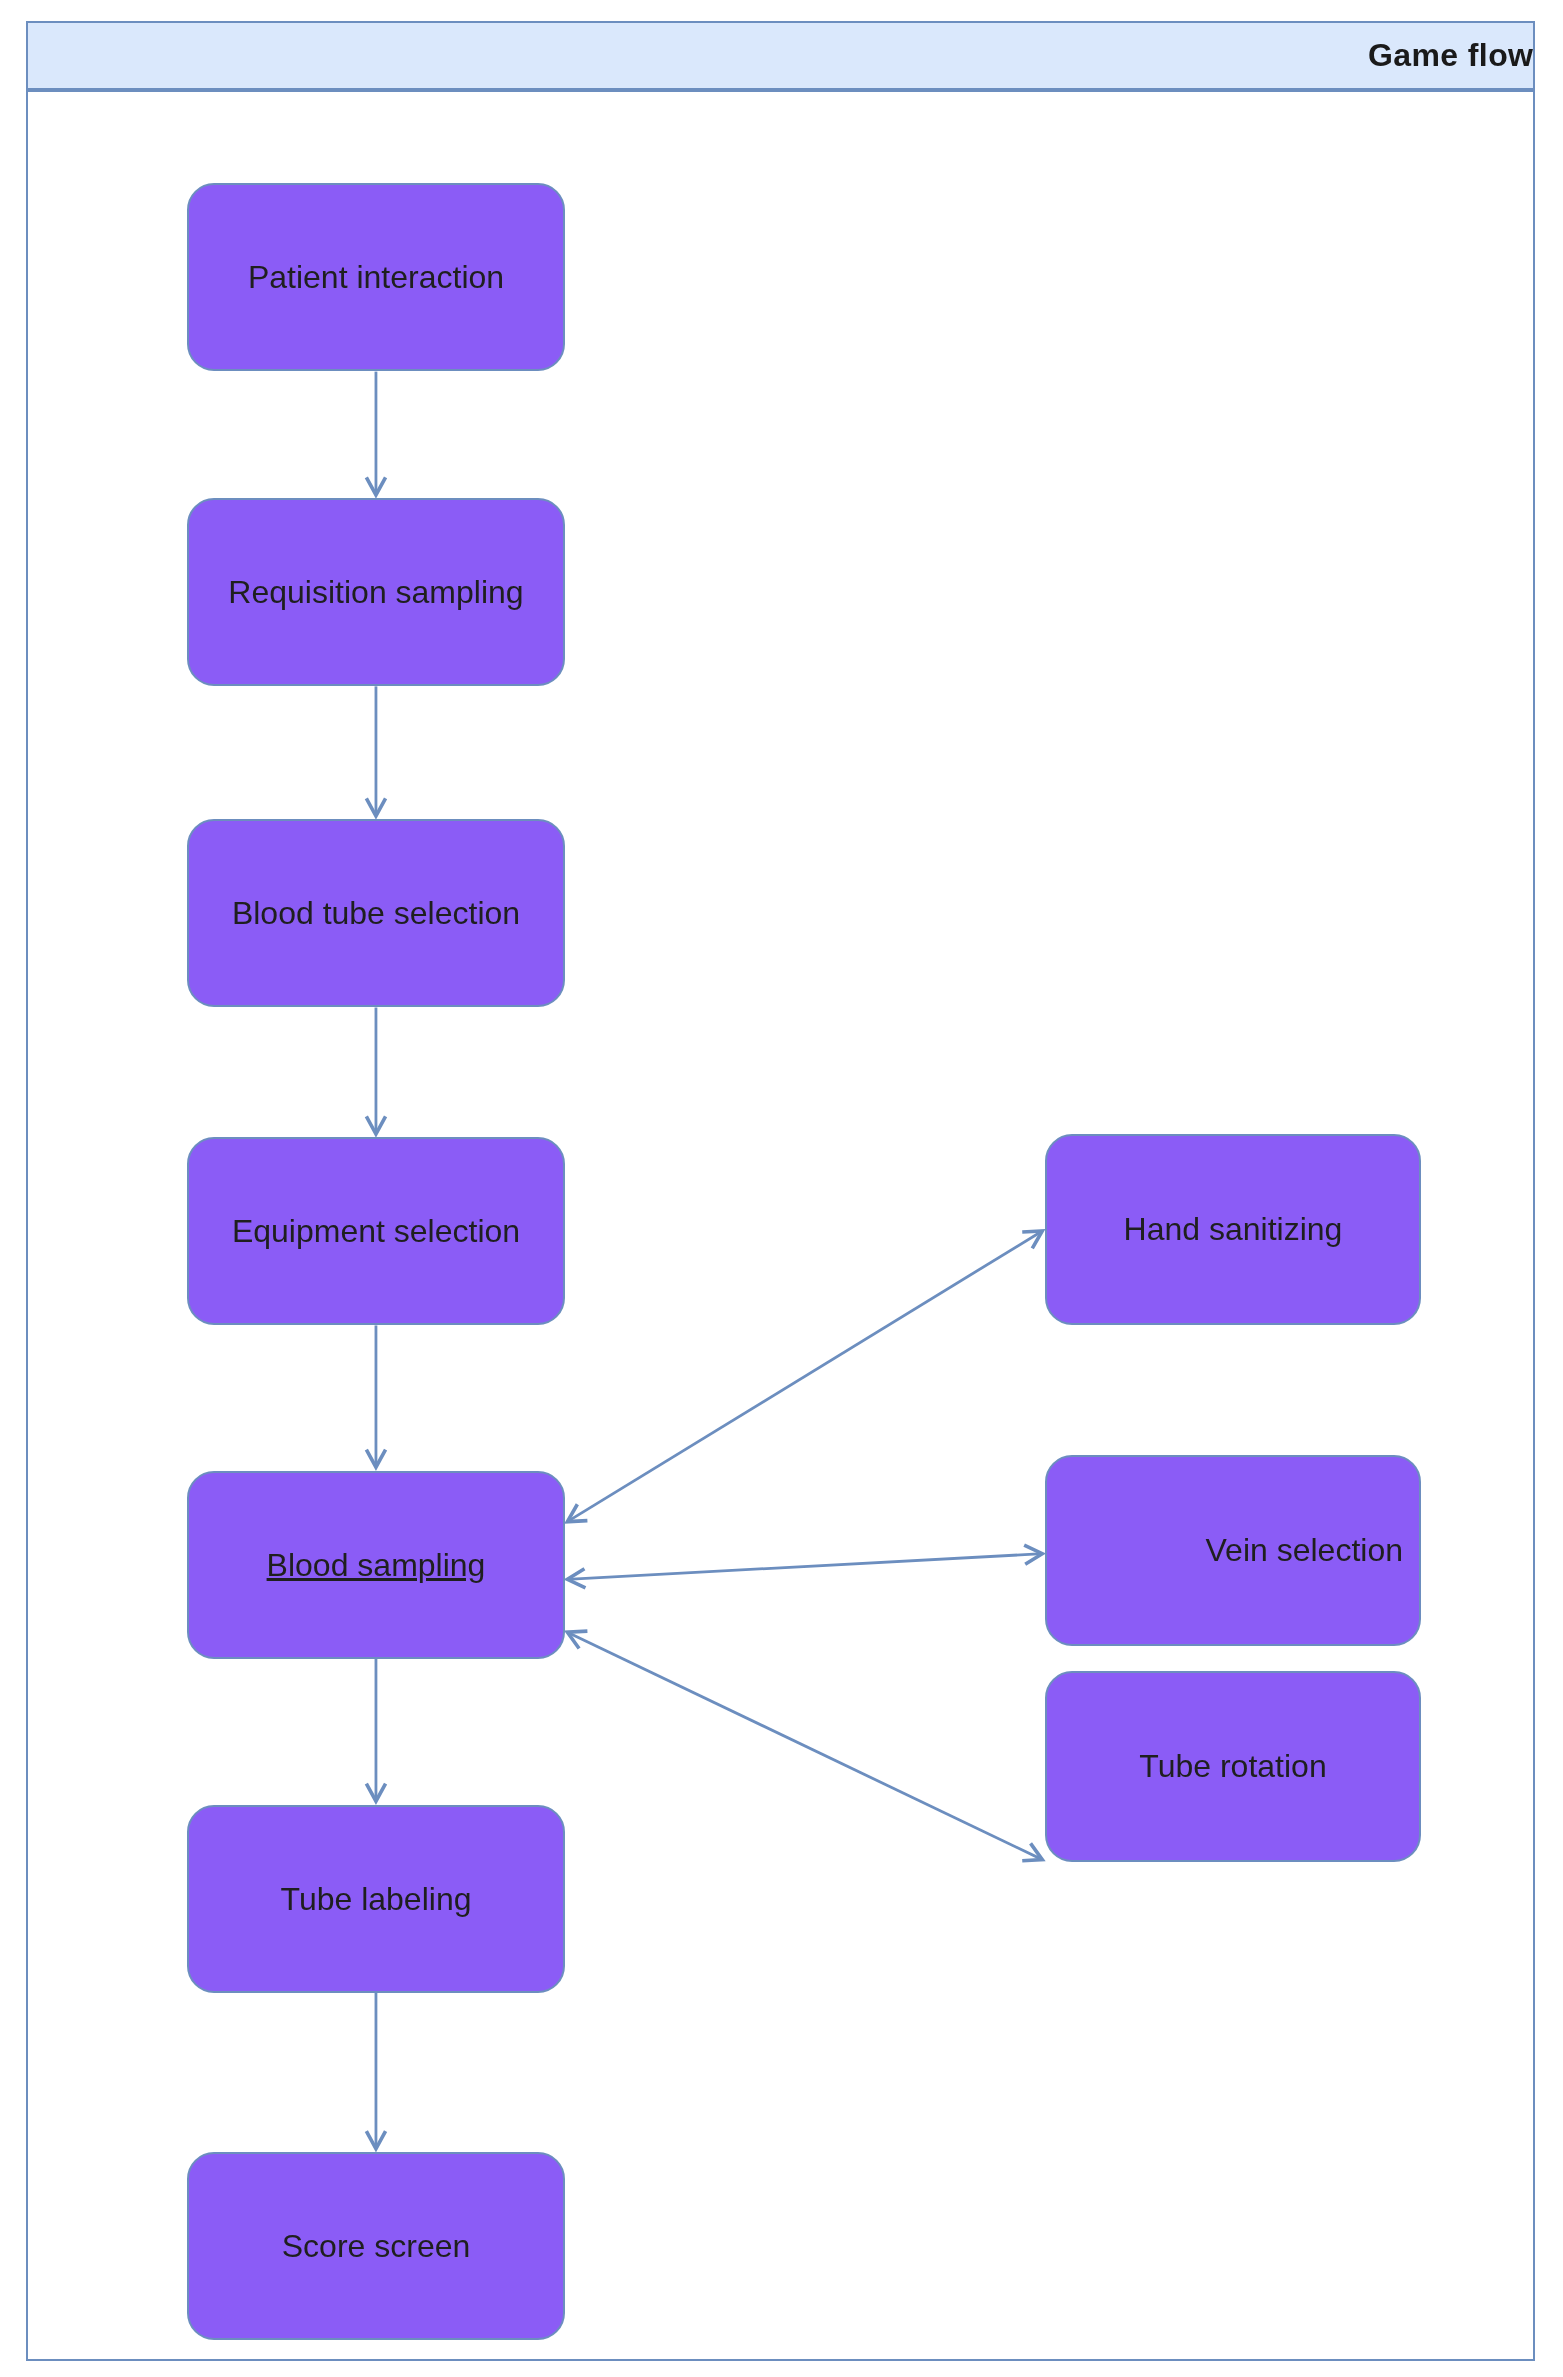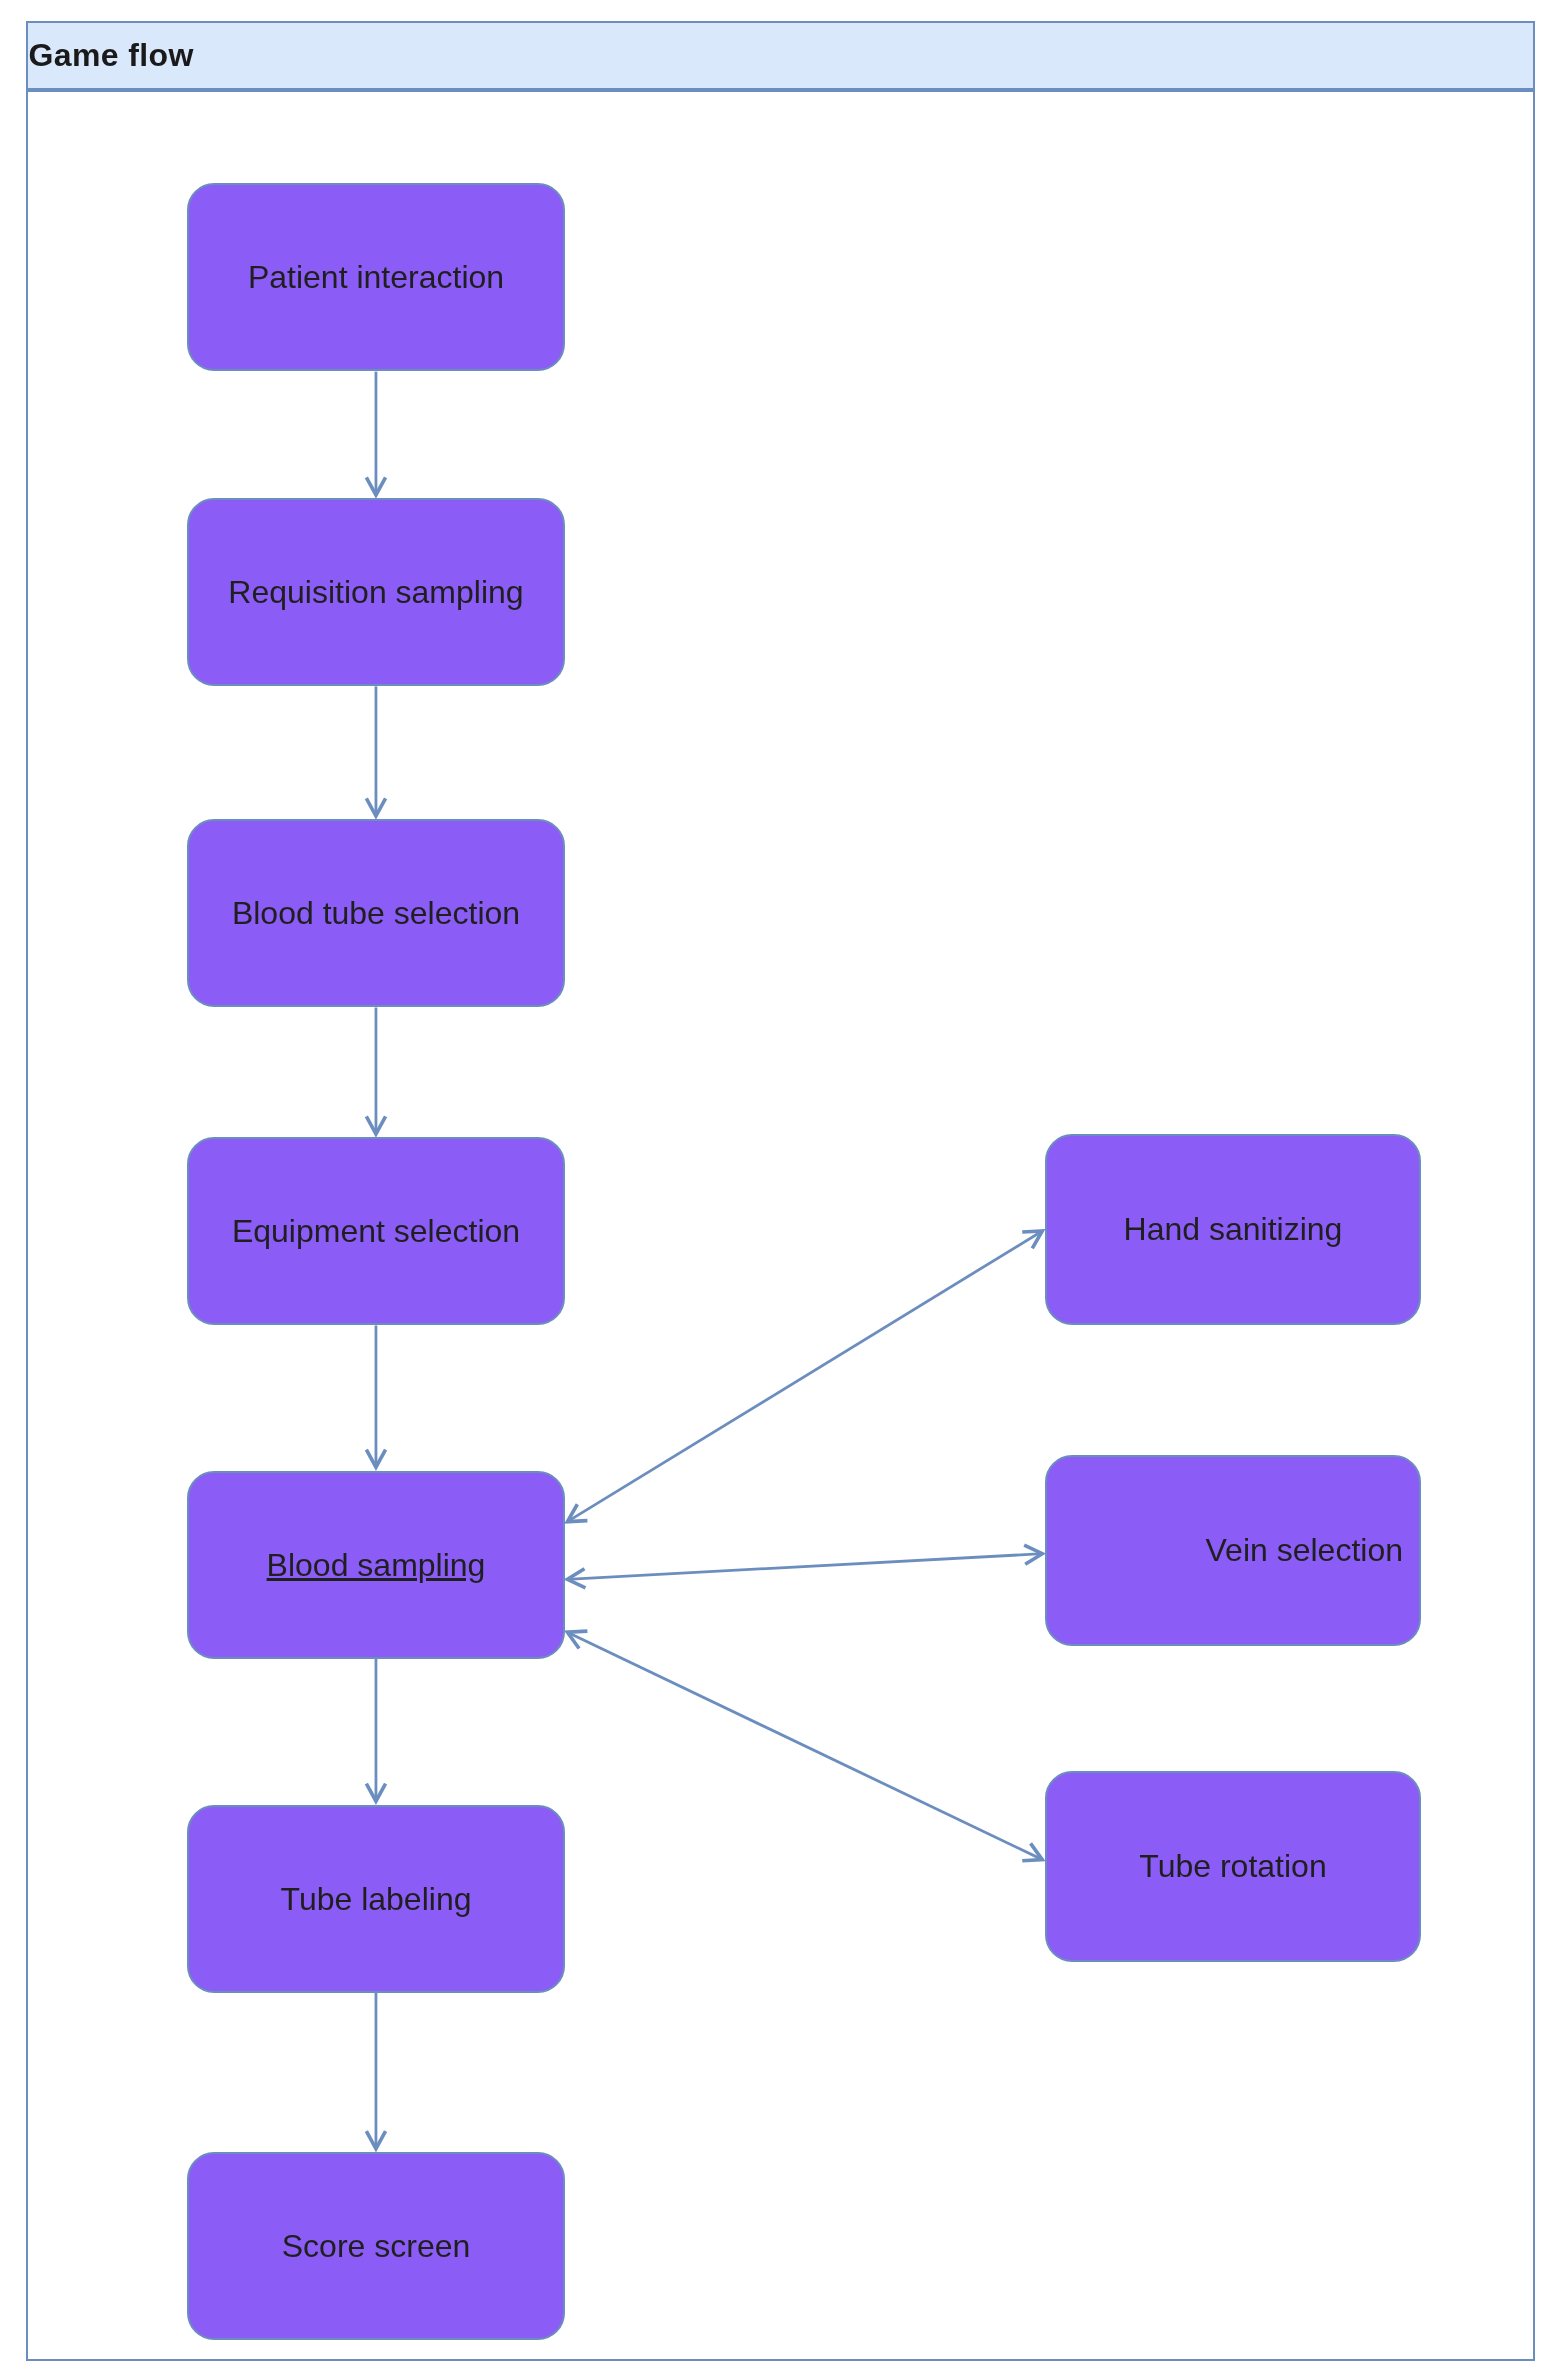--- a/index.html
+++ b/index.html
@@ -30,21 +30,21 @@
     position: absolute;
     left: 0;
     top: 0;
     width: 100%;
     height: 69px;
     background: #dae8fc;
     border-bottom: 4.8px solid #6c8ebf;
     box-sizing: border-box;
     display: flex;
     align-items: center;
-    justify-content: flex-start;
+    justify-content: flex-end;
   }
   .frame-title-text {
     font-size: 32px;
     font-weight: bold;
     color: #1a1a1a;
     letter-spacing: 0.4px;
   }
   
   .node {
     position: absolute;
@@ -67,21 +67,21 @@
   #node-patient      { top: 183px; }
   #node-requisition  { top: 498px; }
   #node-bloodtube    { top: 819px; }
   #node-equipment    { top: 1137px; }
   #node-sampling     { top: 1471px; text-decoration: underline; }
   #node-labeling     { top: 1805px; justify-content: center; }
   #node-score        { top: 2152px; }
 
   #node-hand         { top: 1134px; }
   #node-vein         { top: 1455px; justify-content: flex-end; }
-  #node-rotation     { top: 1771px; }
+  #node-rotation     { top: 1671px; }
 
   
   #edges {
     position: absolute;
     left: 0;
     top: 0;
     pointer-events: none;
   }
   #edges line {
     stroke: #6c8ebf;

